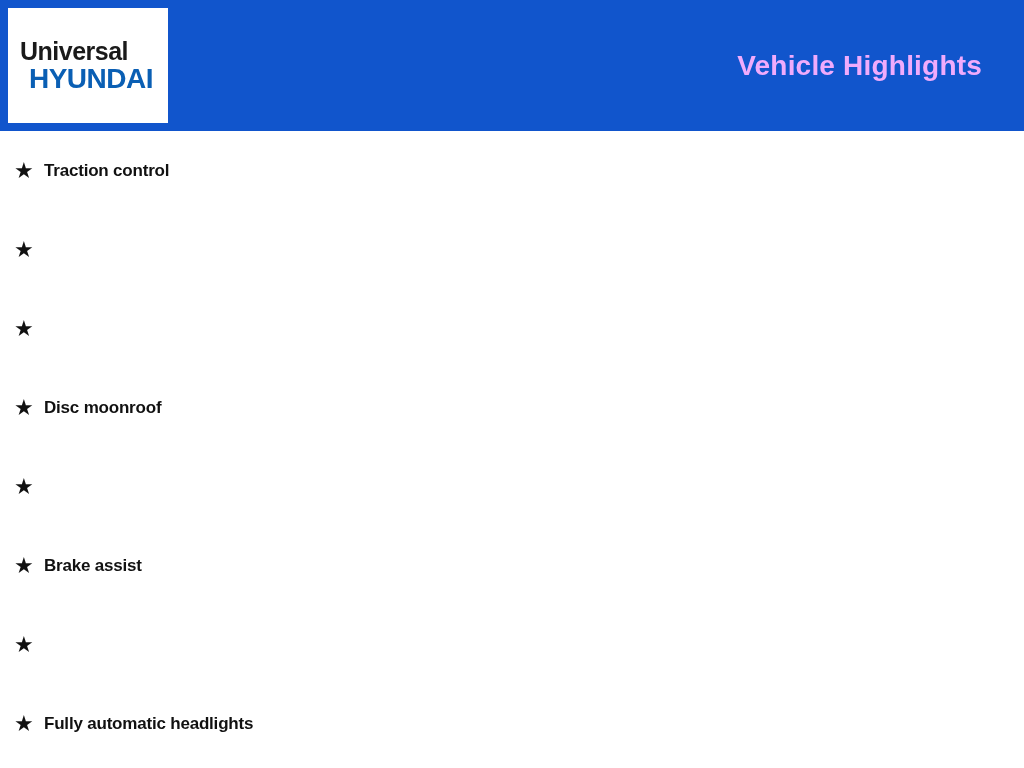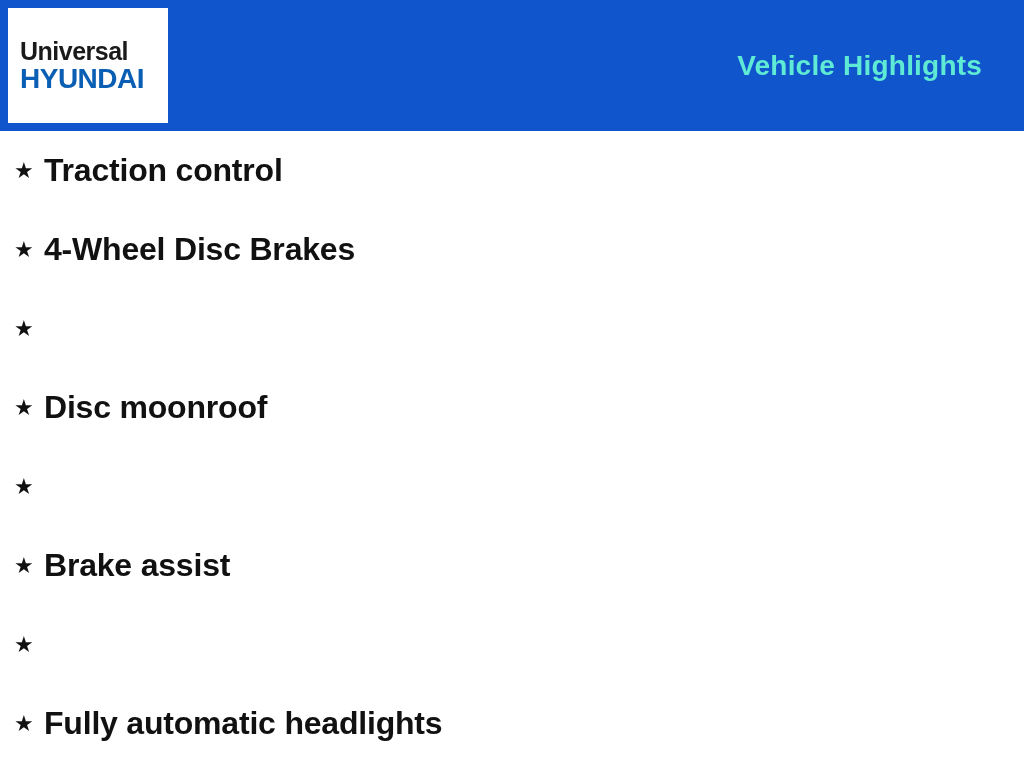--- a/index.html
+++ b/index.html
@@ -60,27 +60,27 @@
     box-sizing: border-box;
   }
 
   .logo-hyundai {
     font-size: 28px;
     font-weight: bold;
     letter-spacing: -0.5px;
     color: #0a5fb4;
     line-height: 1.05;
     width: 100%;
-    text-align: left;
+    text-align: center;
     padding-left: 6px;
     box-sizing: border-box;
   }
 
   .header-title {
-    color: #5eead4;
+    color: #f0abfc;
     font-size: 28px;
     font-weight: bold;
     letter-spacing: 0.2px;
     margin-right: 42px;
   }
 
   
   .highlights {
     padding: 0;
     margin: 0;
@@ -98,21 +98,21 @@
   .star-icon {
     width: 30px;
     flex: 0 0 30px;
     font-size: 22px;
     line-height: 1;
     color: #111111;
     text-align: left;
   }
 
   .highlight-label {
-    font-size: 32px;
+    font-size: 17px;
     font-weight: bold;
     color: #111111;
     letter-spacing: -0.2px;
   }
 </style>
 </head>
 <body>
 
 <div class="page">
 
@@ -124,21 +124,20 @@
     <div class="header-title">Vehicle Highlights</div>
   </div>
 
   <ul class="highlights">
     <li class="highlight-item">
       <span class="star-icon">★</span>
       <span class="highlight-label">Traction control</span>
     </li>
     <li class="highlight-item">
       <span class="star-icon">★</span>
-      <span class="highlight-label">4-Wheel Disc Brakes</span>
     </li>
     <li class="highlight-item">
       <span class="star-icon">★</span>
     </li>
     <li class="highlight-item">
       <span class="star-icon">★</span>
       <span class="highlight-label">Disc moonroof</span>
     </li>
     <li class="highlight-item">
       <span class="star-icon">★</span>

